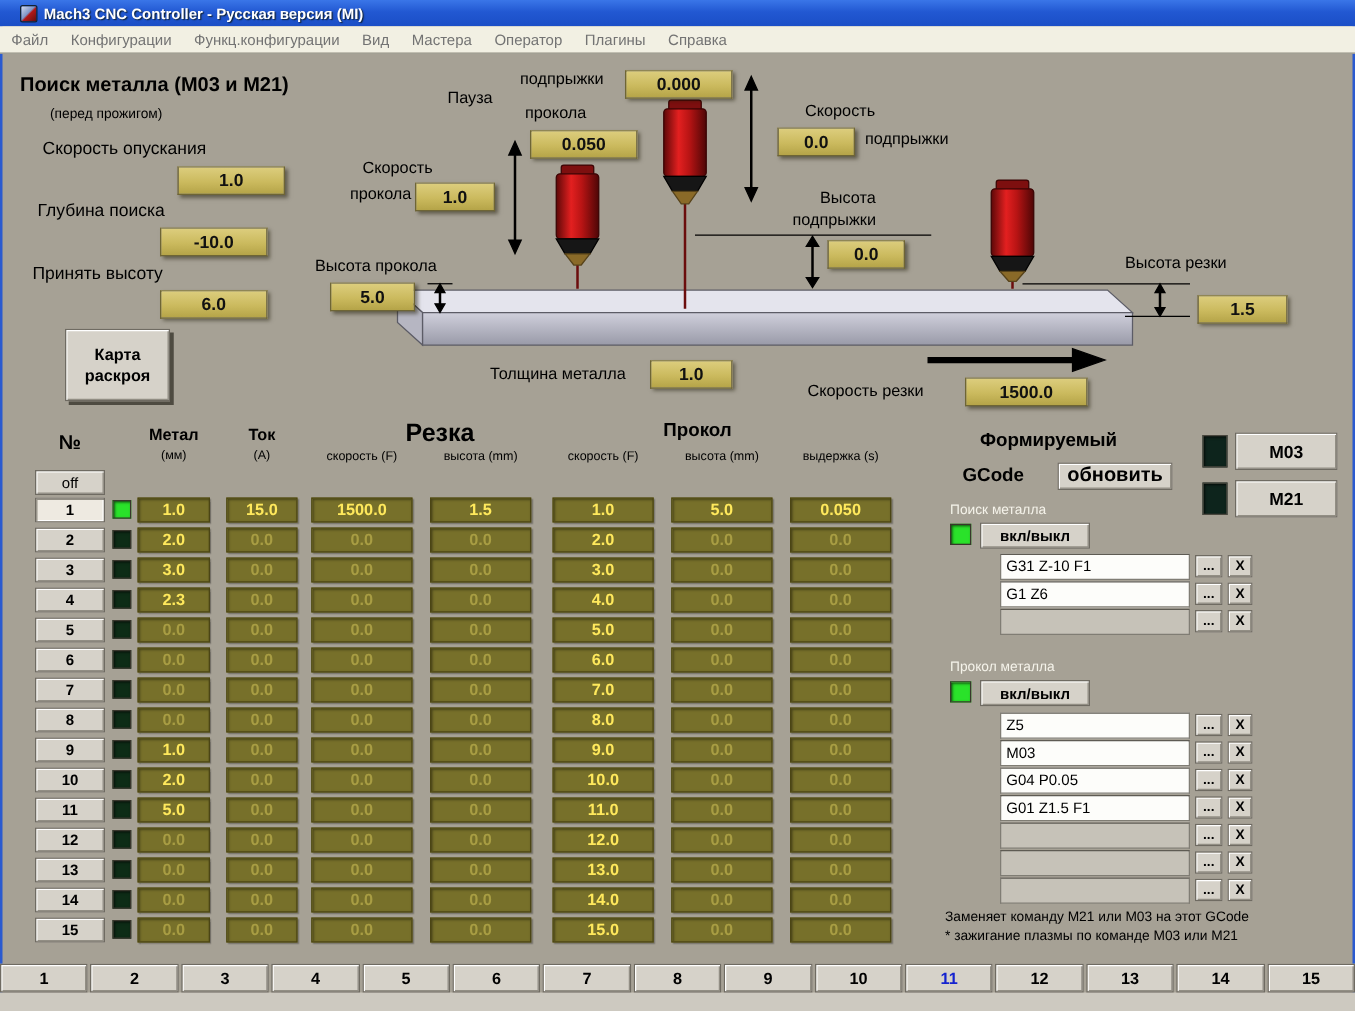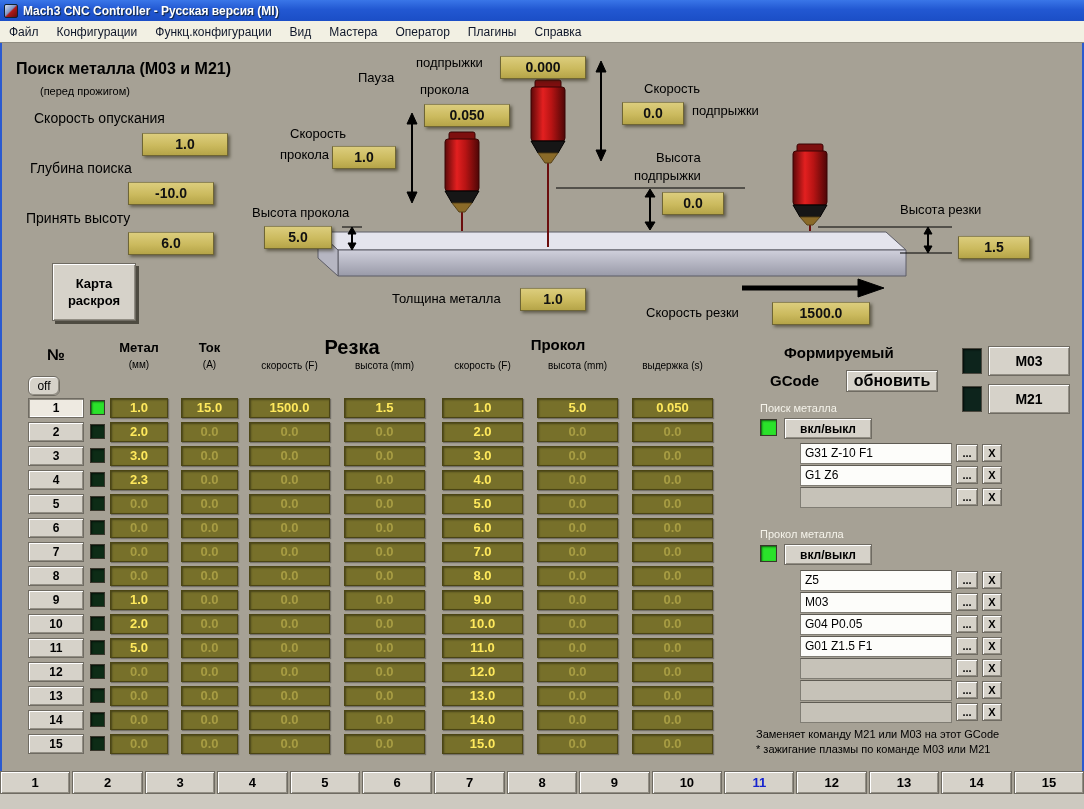--- a/index.html
+++ b/index.html
@@ -2,29 +2,29 @@
 <html><head>
 <meta charset="utf-8">
 <style>
   html,body{margin:0;padding:0;background:#555;}
   *{box-sizing:border-box;font-family:"Liberation Sans",sans-serif;}
   .window{position:relative;width:1084px;height:809px;background:#a6a195;overflow:hidden;
           box-shadow:inset 2px 0 0 #2a5ad0, inset -2px 0 0 #2a5ad0, inset 0 -2px 0 #2a5ad0;}
   
   .titlebar{position:absolute;left:0;top:0;width:1084px;height:21px;
             background:linear-gradient(180deg,#3a76e8 0%,#2258d2 45%,#1b4ec6 100%);
-            display:flex;align-items:center;padding-left:4px;z-index:10;}
+            display:flex;align-items:center;padding-left:16px;z-index:10;}
   .appicon{width:14px;height:14px;margin-right:5px;border-radius:2px;
            background:linear-gradient(135deg,#d8dff0 0%,#7f96c8 45%,#b01818 55%,#601010 100%);
            border:1px solid #123;}
   .titletext{color:#fff;font-size:12px;font-weight:bold;text-shadow:1px 1px 1px #123;}
   
   .menubar{position:absolute;left:0;top:21px;width:1084px;height:22px;background:#f2f0e3;
            border-bottom:1px solid #8f8c80;display:flex;align-items:center;z-index:10;}
-  .menu-item{font-size:12px;color:#0f172a;padding:3px 9px;cursor:default;text-align:center;}
+  .menu-item{font-size:12px;color:#737373;padding:3px 9px;cursor:default;text-align:center;}
   
   .lbl{position:absolute;font-size:13px;color:#000;white-space:nowrap;z-index:3;}
   .h1{font-size:16px;font-weight:bold;}
   .bold{font-weight:bold;}
   .small{font-size:11px;}
   .tiny{font-size:10px;}
   .wlbl{color:#f5f3ea;font-size:11px;}
   .ctr{text-align:center;}
   
   .dro{position:absolute;height:23px;line-height:21px;text-align:center;
@@ -216,21 +216,21 @@
   <span class="lbl" style="left:900px;top:202px;">Высота резки</span>
   <div class="dro" style="left:958px;top:236px;width:72px;">1.5</div>
 
   <span class="lbl" style="left:392px;top:291px;">Толщина металла</span>
   <div class="dro" style="left:520px;top:288px;width:66px;">1.0</div>
 
   <span class="lbl" style="left:646px;top:305px;">Скорость резки</span>
   <div class="dro" style="left:772px;top:302px;width:98px;">1500.0</div>
 
   <span class="lbl bold ctr" style="left:28px;top:346px;width:56px;font-size:16px;">№</span>
-  <button class="btn" style="position:absolute;left:28px;top:376px;width:32px;height:20px;font-size:12px;z-index:3;border-radius:6px;">off</button>
+  <button class="btn" style="position:absolute;left:28px;top:376px;width:56px;height:20px;font-size:12px;z-index:3;">off</button>
   <span class="lbl bold ctr" style="left:110px;top:340px;width:58px;font-size:13px;">Метал</span>
   <span class="lbl tiny ctr" style="left:110px;top:359px;width:58px;">(мм)</span>
   <span class="lbl bold ctr" style="left:181px;top:340px;width:57px;font-size:13px;">Ток</span>
   <span class="lbl tiny ctr" style="left:181px;top:359px;width:57px;">(A)</span>
   <span class="lbl bold ctr" style="left:264px;top:336px;width:176px;font-size:20px;">Резка</span>
   <span class="lbl tiny ctr" style="left:249px;top:360px;width:81px;">скорость (F)</span>
   <span class="lbl tiny ctr" style="left:344px;top:360px;width:81px;">высота (mm)</span>
   <span class="lbl bold ctr" style="left:442px;top:336px;width:232px;font-size:15px;">Прокол</span>
   <span class="lbl tiny ctr" style="left:442px;top:360px;width:81px;">скорость (F)</span>
   <span class="lbl tiny ctr" style="left:537px;top:360px;width:81px;">высота (mm)</span>

